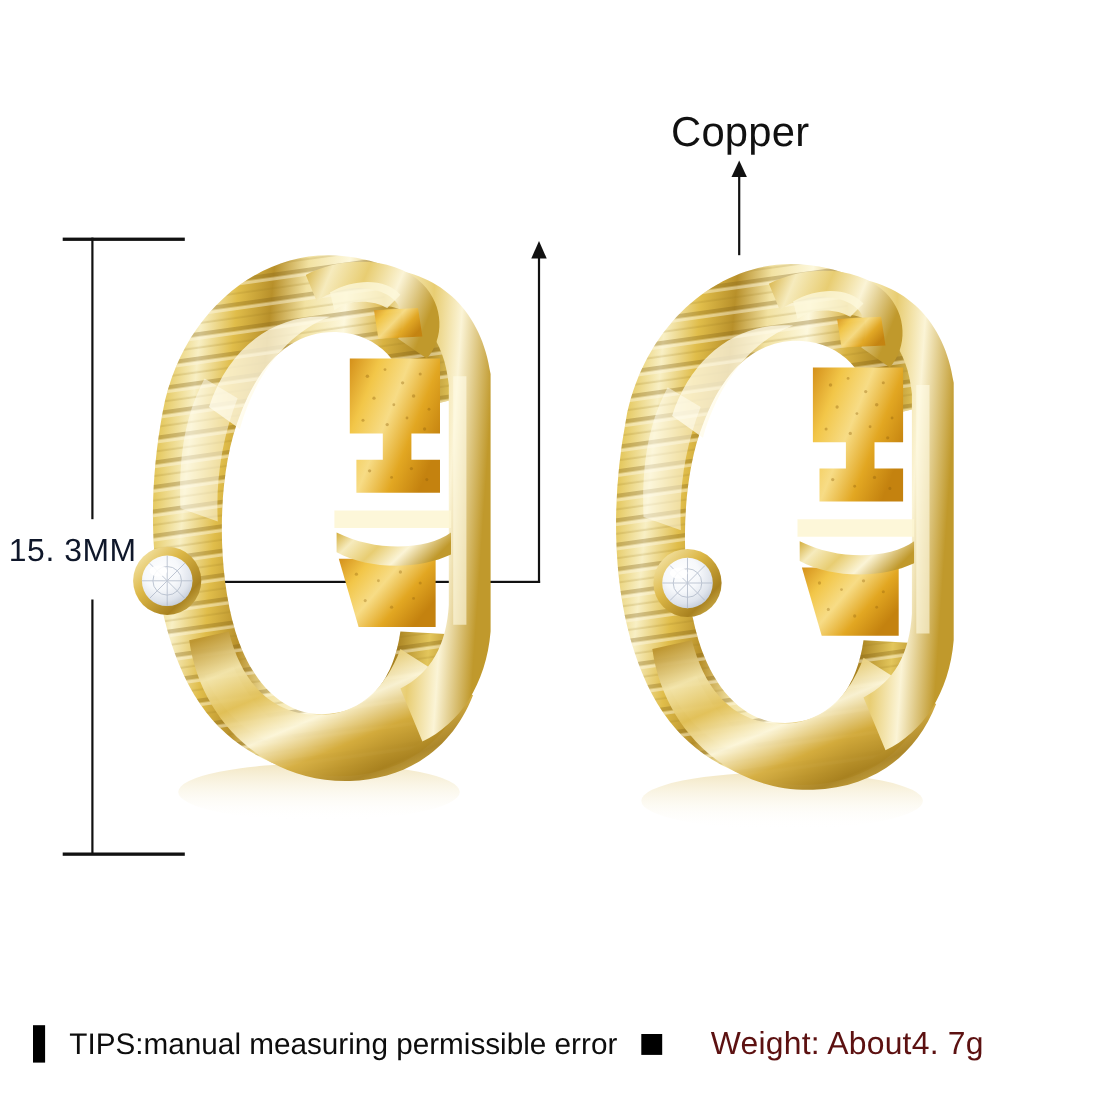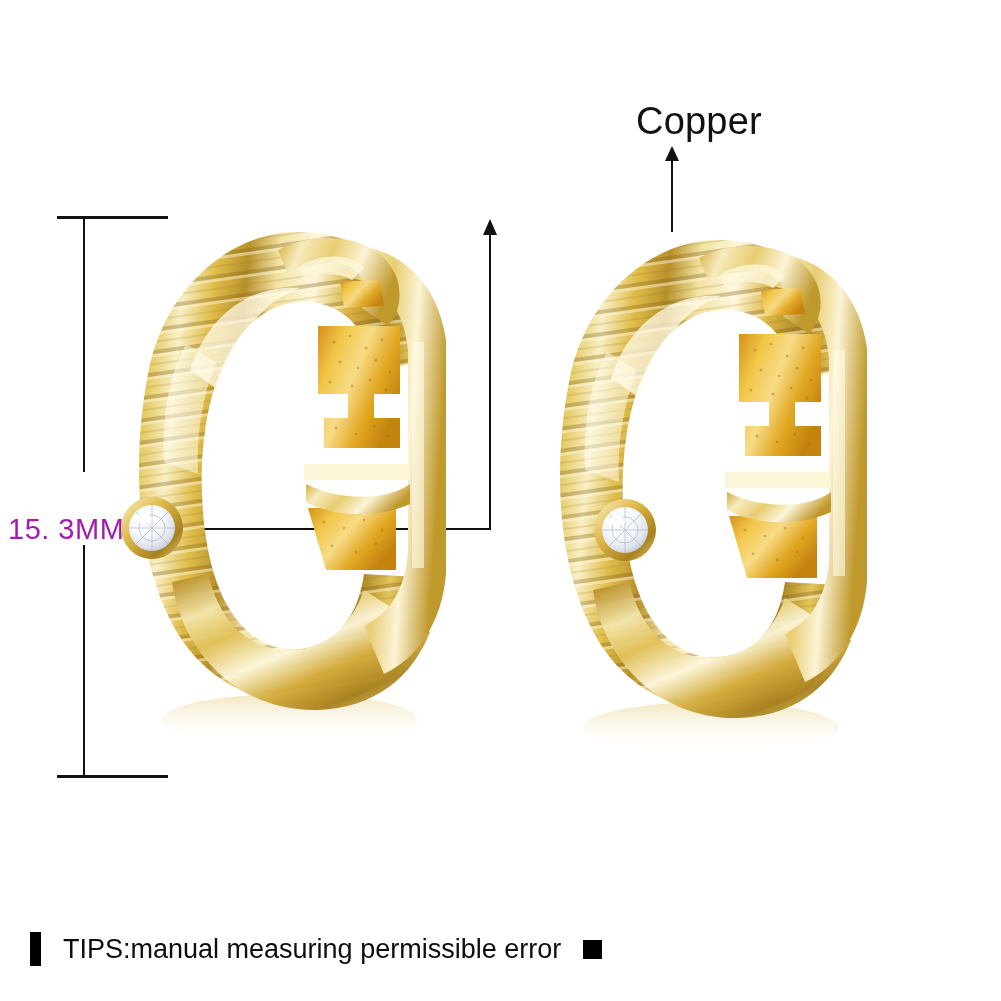--- a/index.html
+++ b/index.html
@@ -17,23 +17,23 @@
   }
 
   
   .anno-label{
     position:absolute;
     color:#111111;
     white-space:nowrap;
     font-weight:400;
     letter-spacing:0.2px;
   }
-  #copper-label{ left:636px; top:100px; font-size:38px; }
+  #copper-label{ left:610px; top:100px; font-size:38px; }
   #cz-label{ left:392px; top:178px; font-size:31px; }
-  #dim-label{ left:8px; top:513px; font-size:29px; color:#a21caf; letter-spacing:0.5px; }
+  #dim-label{ left:8px; top:485px; font-size:29px; color:#0f172a; letter-spacing:0.5px; }
 
   
   .line{ position:absolute; background:#111111; }
 
   
   #copper-arrow-shaft{ left:671px; top:157px; width:2px; height:75px; }
   #copper-arrow-head{
     position:absolute; left:665px; top:146px;
     width:0;height:0;
     border-left:7px solid transparent;
@@ -512,15 +512,16 @@
         </g>
         <ellipse cx="84" cy="291" rx="8" ry="5" fill="#ffffff" opacity="0.9"></ellipse>
       </g>
     </svg>
   </div>
 
   <div id="footer">
     <div class="bullet-tall"></div>
     <div id="tips-text">TIPS:manual measuring permissible error</div>
     <div class="bullet-square"></div>
+    <div id="weight-text">Weight: About4. 7g</div>
   </div>
 
 </div>
 
 </body></html>

